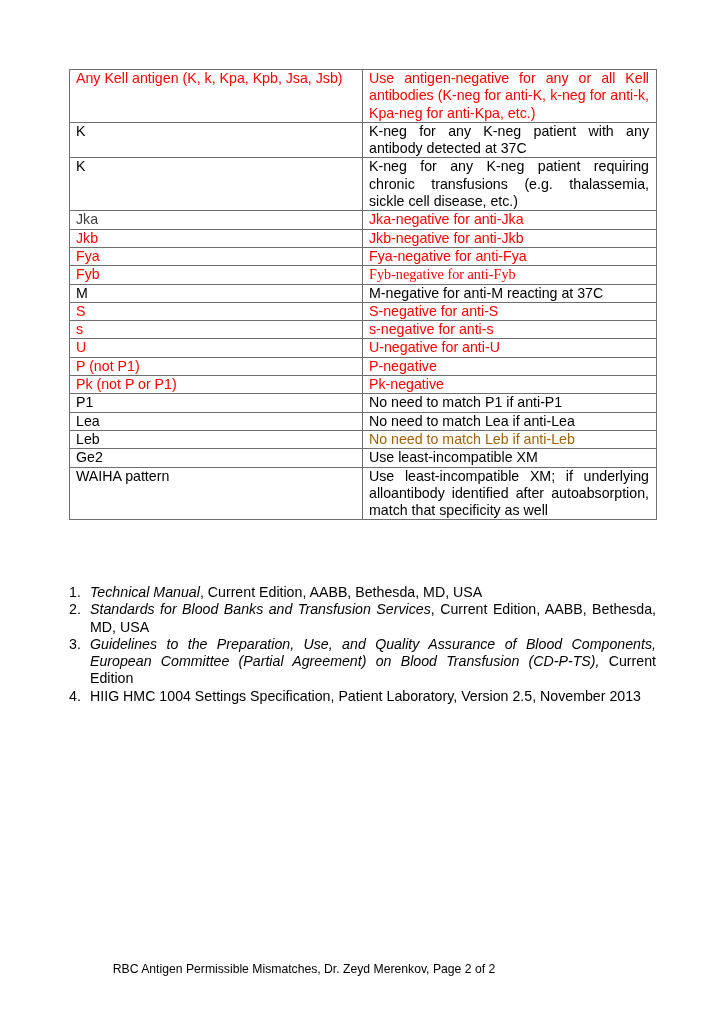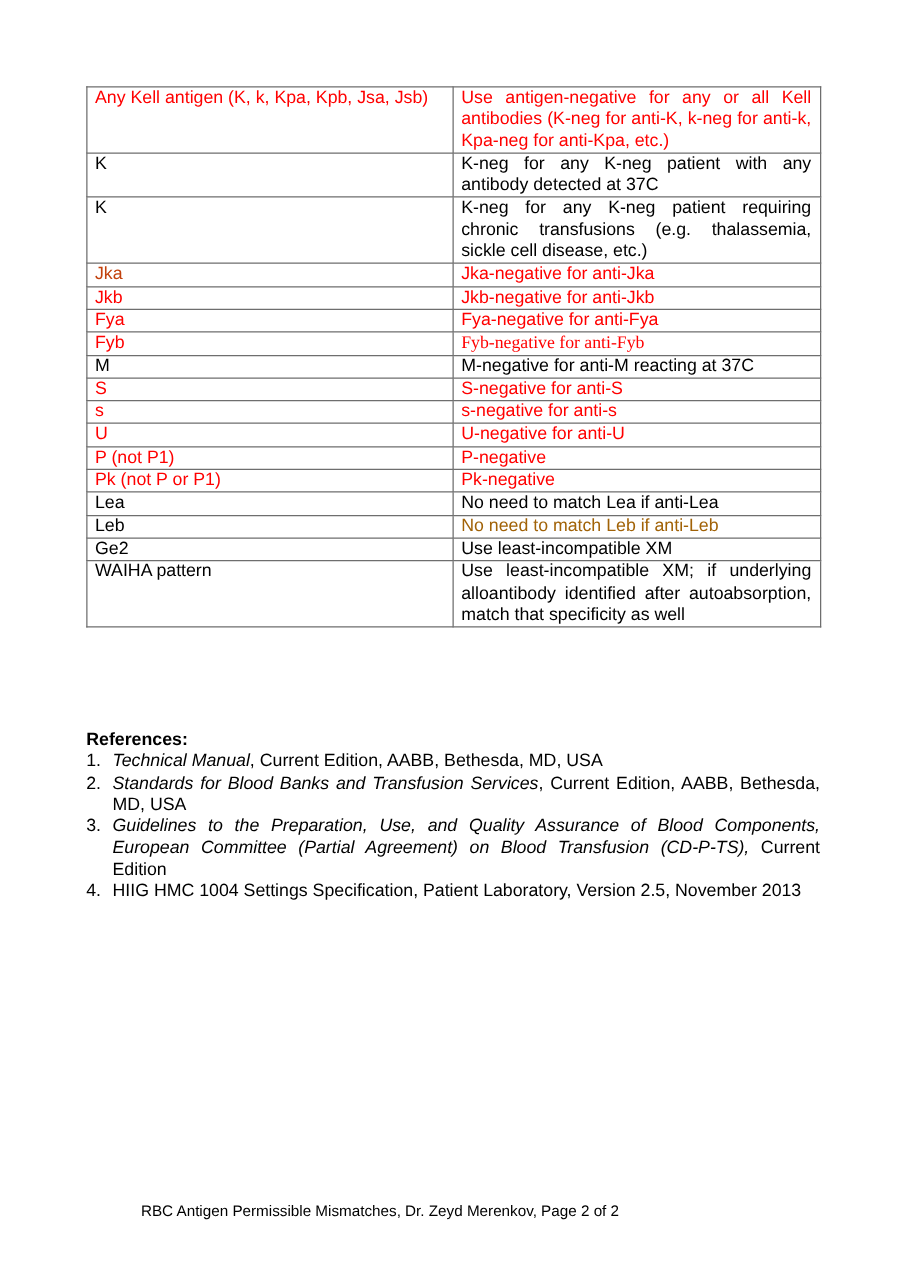--- a/index.html
+++ b/index.html
@@ -108,21 +108,21 @@
       </tr>
       <tr class="black r-tall2">
         <td class="c1" style="color: rgb(0, 0, 0); border-color: rgb(110, 110, 110);">K</td>
         <td class="c2" style="color: rgb(0, 0, 0); border-color: rgb(110, 110, 110);">K-neg for any K-neg patient with any antibody detected at 37C</td>
       </tr>
       <tr class="black r-tall3">
         <td class="c1" style="color: rgb(0, 0, 0); border-color: rgb(110, 110, 110);">K</td>
         <td class="c2" style="color: rgb(0, 0, 0); border-color: rgb(110, 110, 110);">K-neg for any K-neg patient requiring chronic transfusions (e.g. thalassemia, sickle cell disease, etc.)</td>
       </tr>
       <tr class="red">
-        <td class="c1" style="color: #c2410c; border-color: rgb(110, 110, 110);">Jka</td>
+        <td class="c1" style="color: #404040; border-color: rgb(110, 110, 110);">Jka</td>
         <td class="c2" style="color: rgb(255, 0, 0); border-color: rgb(110, 110, 110);">Jka-negative for anti-Jka</td>
       </tr>
       <tr class="red">
         <td class="c1" style="color: rgb(255, 0, 0); border-color: rgb(110, 110, 110);">Jkb</td>
         <td class="c2" style="color: rgb(255, 0, 0); border-color: rgb(110, 110, 110);">Jkb-negative for anti-Jkb</td>
       </tr>
       <tr class="red">
         <td class="c1" style="color: rgb(255, 0, 0); border-color: rgb(110, 110, 110);">Fya</td>
         <td class="c2" style="color: rgb(255, 0, 0); border-color: rgb(110, 110, 110);">Fya-negative for anti-Fya</td>
       </tr>
@@ -146,20 +146,24 @@
         <td class="c1" style="color: rgb(255, 0, 0); border-color: rgb(110, 110, 110);">U</td>
         <td class="c2" style="color: rgb(255, 0, 0); border-color: rgb(110, 110, 110);">U-negative for anti-U</td>
       </tr>
       <tr class="red">
         <td class="c1" style="color: rgb(255, 0, 0); border-color: rgb(110, 110, 110);">P (not P1)</td>
         <td class="c2" style="color: rgb(255, 0, 0); border-color: rgb(110, 110, 110);">P-negative</td>
       </tr>
       <tr class="red">
         <td class="c1" style="color: rgb(255, 0, 0); border-color: rgb(110, 110, 110);">Pk (not P or P1)</td>
         <td class="c2" style="color: rgb(255, 0, 0); border-color: rgb(110, 110, 110);">Pk-negative</td>
+      </tr>
+      <tr class="black">
+        <td class="c1" style="color: rgb(0, 0, 0); border-color: rgb(110, 110, 110);">P1</td>
+        <td class="c2" style="color: rgb(0, 0, 0); border-color: rgb(110, 110, 110);">No need to match P1 if anti-P1</td>
       </tr>
       <tr class="black">
         <td class="c1" style="color: rgb(0, 0, 0); border-color: rgb(110, 110, 110);">Lea</td>
         <td class="c2" style="color: rgb(0, 0, 0); border-color: rgb(110, 110, 110);">No need to match Lea if anti-Lea</td>
       </tr>
       <tr class="black">
         <td class="c1" style="color: rgb(0, 0, 0); border-color: rgb(110, 110, 110);">Leb</td>
         <td class="c2" style="color: #a16207; border-color: rgb(110, 110, 110);">No need to match Leb if anti-Leb</td>
       </tr>
       <tr class="black">
@@ -167,21 +171,20 @@
         <td class="c2" style="color: rgb(0, 0, 0); border-color: rgb(110, 110, 110);">Use least-incompatible XM</td>
       </tr>
       <tr class="black r-tall3">
         <td class="c1" style="color: rgb(0, 0, 0); border-color: rgb(110, 110, 110);">WAIHA pattern</td>
         <td class="c2" style="color: rgb(0, 0, 0); border-color: rgb(110, 110, 110);">Use least-incompatible XM;  if underlying alloantibody identified after autoabsorption, match that specificity as well</td>
       </tr>
     </tbody>
   </table>
 
   <div class="refs">
-    <p class="refs-title">References:</p>
     <ol>
       <li>
         <span class="num">1.</span><span class="ital">Technical Manual</span><span>, Current Edition, AABB, Bethesda, MD, USA</span>
       </li>
       <li>
         <span class="num">2.</span><span class="ital">Standards for Blood Banks and Transfusion Services</span><span>, Current Edition, AABB, Bethesda, MD, USA</span>
       </li>
       <li>
         <span class="num">3.</span><span class="ital">Guidelines to the Preparation, Use, and Quality Assurance of Blood Components, European Committee (Partial Agreement) on Blood Transfusion (CD-P-TS),</span><span> Current Edition</span>
       </li>

